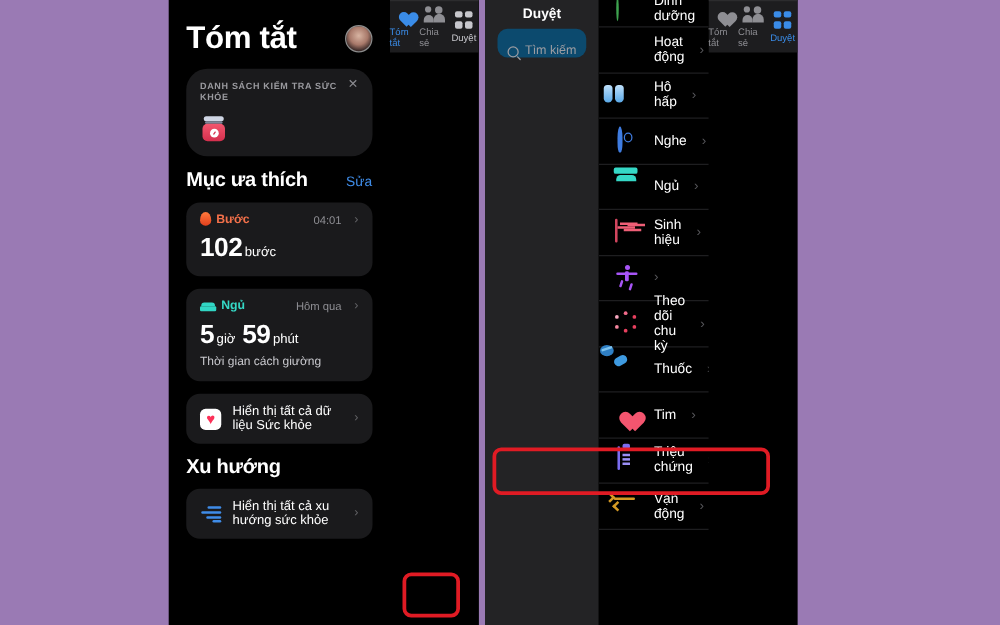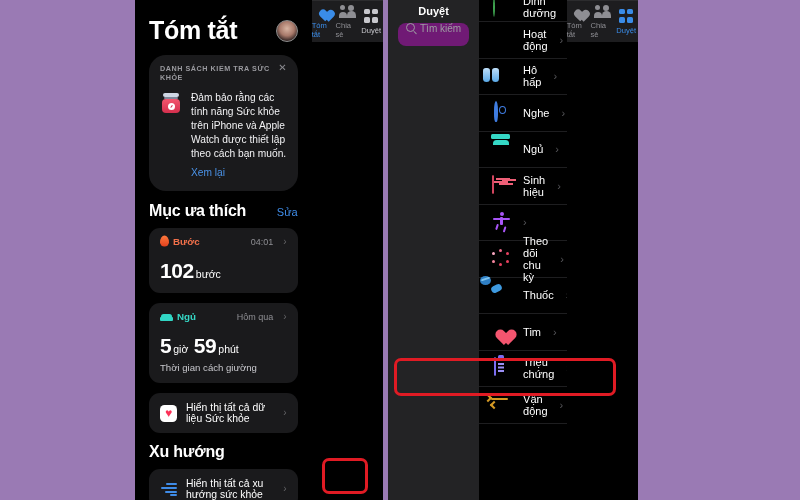--- a/index.html
+++ b/index.html
@@ -162,21 +162,21 @@
   .metric-label {
     display: flex; align-items: center; gap: 4px;
     font-size: 9.8px; font-weight: bold;
   }
   .metric-time {
     display: flex; align-items: flex-end; gap: 10px;
     color: #8e8e93; font-size: 9px;
   }
   .chev { color: #636366; font-size: 10px; line-height: 1; }
   .metric-value {
-    color: #fff; margin-top: 12px;
+    color: #fff; margin-top: 6px;
     font-size: 21px; font-weight: bold; letter-spacing: -0.4px;
   }
   .metric-value .unit {
     font-size: 10.5px; font-weight: normal; margin-left: 2px;
     letter-spacing: 0;
   }
   .metric-sub {
     color: #c9c9ce; font-size: 9.6px; margin-top: 4px;
   }
 
@@ -227,24 +227,24 @@
   .brw-top {
     background: #232325;
     padding: 5px 10px 8px 10px;
     flex: 0 0 auto;
   }
   .brw-title {
     color: #fff; font-size: 11px; font-weight: bold;
     text-align: center; margin-bottom: 6px;
   }
   .search-bar {
-    background: #701a75;
+    background: #0c4a6e;
     border-radius: 8px;
     height: 23px;
-    display: flex; align-items: flex-start; gap: 5px;
+    display: flex; align-items: flex-end; gap: 5px;
     padding: 0 8px;
     cursor: text;
   }
   .search-ico {
     width: 9px; height: 9px; border-radius: 50%;
     border: 1.3px solid #9d9da2; position: relative; flex:0 0 auto;
   }
   .search-ico:after {
     content:""; position:absolute; right:-3px; bottom:-2px;
     width: 4px; height: 1.3px; background:#9d9da2;
@@ -383,24 +383,20 @@
           <div class="checklist-kicker">DANH SÁCH KIỂM TRA SỨC KHỎE</div>
           <div class="close-x">✕</div>
         </div>
         <div class="checklist-body">
           <div class="pillbox-ico">
             <div class="lid"></div>
               <div class="lid2"></div>
               <div class="body"></div>
               <div class="dial"></div>
           </div>
-          <div>
-            <div class="checklist-text">Đảm bảo rằng các tính năng Sức khỏe trên iPhone và Apple Watch được thiết lập theo cách bạn muốn.</div>
-            <div class="checklist-link">Xem lại</div>
-          </div>
         </div>
       </div>
 
       <div class="section-head">
         <div class="section-title">Mục ưa thích</div>
         <div class="section-action">Sửa</div>
       </div>
 
       <div class="metric-card">
         <div class="metric-top">

